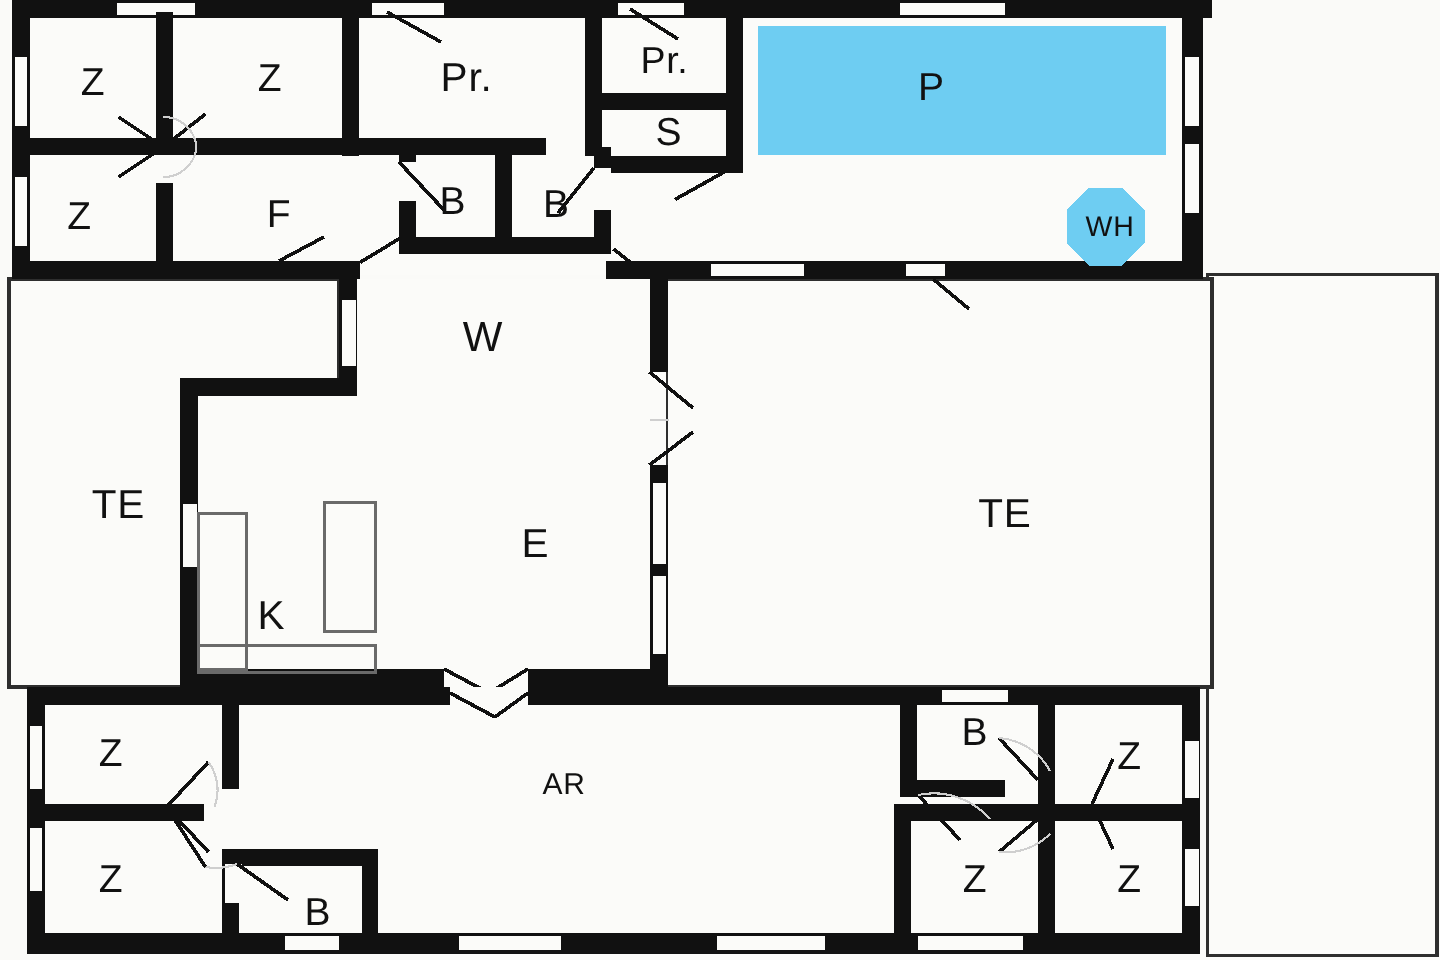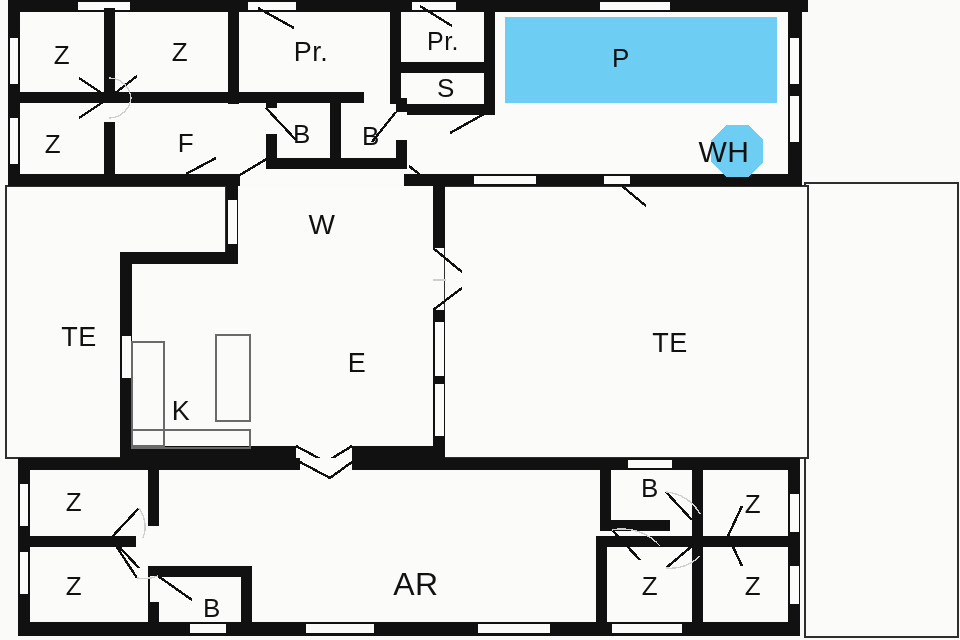--- a/index.html
+++ b/index.html
@@ -231,28 +231,28 @@
 <span class="lbl" style="left:62px;top:55px;font-size:26px;">Z</span>
 <span class="lbl" style="left:180px;top:52px;font-size:26px;">Z</span>
 <span class="lbl" style="left:53px;top:144px;font-size:26px;">Z</span>
 <span class="lbl" style="left:186px;top:143px;font-size:26px;">F</span>
 <span class="lbl" style="left:311px;top:52px;font-size:27px;">Pr.</span>
 <span class="lbl" style="left:443px;top:41px;font-size:25px;">Pr.</span>
 <span class="lbl" style="left:446px;top:88px;font-size:26px;">S</span>
 <span class="lbl" style="left:302px;top:134px;font-size:26px;">B</span>
 <span class="lbl" style="left:371px;top:136px;font-size:26px;">B</span>
 <span class="lbl" style="left:621px;top:58px;font-size:26px;">P</span>
-<span class="lbl" style="left:724px;top:152px;font-size:30px;">WH</span>
+<span class="lbl" style="left:740px;top:152px;font-size:19px;">WH</span>
 <span class="lbl" style="left:322px;top:225px;font-size:28px;">W</span>
 <span class="lbl" style="left:79px;top:337px;font-size:27px;">TE</span>
 <span class="lbl" style="left:181px;top:411px;font-size:27px;">K</span>
 <span class="lbl" style="left:357px;top:363px;font-size:27px;">E</span>
 <span class="lbl" style="left:670px;top:343px;font-size:27px;">TE</span>
 <span class="lbl" style="left:74px;top:502px;font-size:26px;">Z</span>
 <span class="lbl" style="left:74px;top:586px;font-size:26px;">Z</span>
 <span class="lbl" style="left:212px;top:608px;font-size:26px;">B</span>
-<span class="lbl" style="left:376px;top:584px;font-size:32px;margin-left:40px;">AR</span>
+<span class="lbl" style="left:376px;top:524px;font-size:20px;">AR</span>
 <span class="lbl" style="left:650px;top:488px;font-size:26px;">B</span>
 <span class="lbl" style="left:753px;top:504px;font-size:26px;">Z</span>
 <span class="lbl" style="left:650px;top:586px;font-size:26px;">Z</span>
 <span class="lbl" style="left:753px;top:586px;font-size:26px;">Z</span>
 
 </div>
 
 </body></html>

